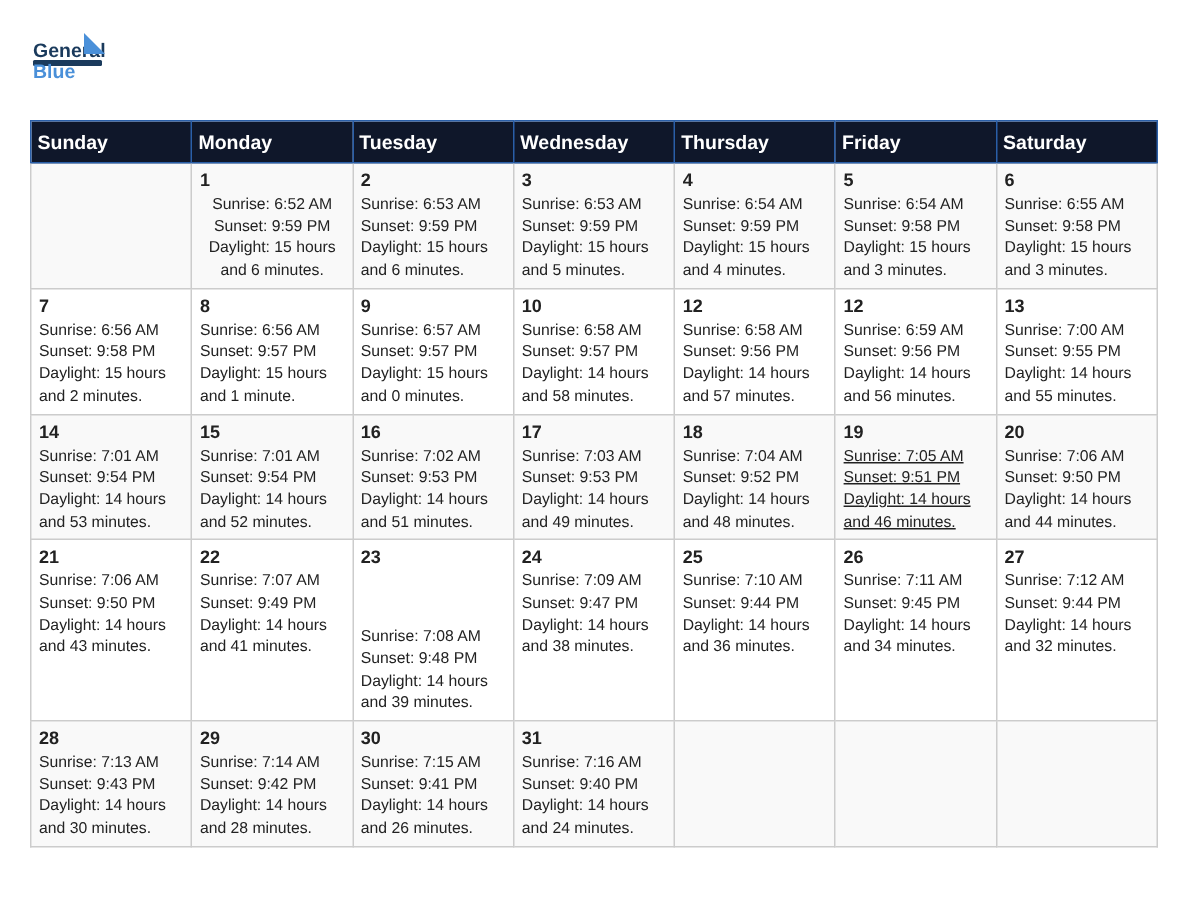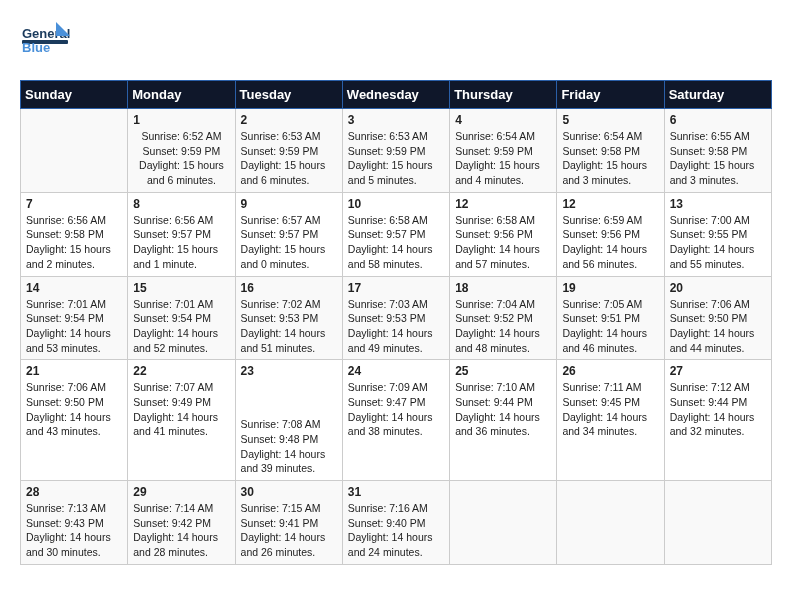--- a/index.html
+++ b/index.html
@@ -232,21 +232,21 @@
         </td>
         <td>
           <span class="day-num">18</span>
           <div class="cell-content" style="white-space: pre-line;">Sunrise: 7:04 AM
 Sunset: 9:52 PM
 Daylight: 14 hours
 and 48 minutes.</div>
         </td>
         <td>
           <span class="day-num">19</span>
-          <div class="cell-content" style="white-space: pre-line;">Sunrise: 7:05 AM
+          <div class="cell-content" style="white-space: pre-line; text-decoration: underline;">Sunrise: 7:05 AM
 Sunset: 9:51 PM
 Daylight: 14 hours
 and 46 minutes.</div>
         </td>
         <td>
           <span class="day-num">20</span>
           <div class="cell-content" style="white-space: pre-line;">Sunrise: 7:06 AM
 Sunset: 9:50 PM
 Daylight: 14 hours
 and 44 minutes.</div>

